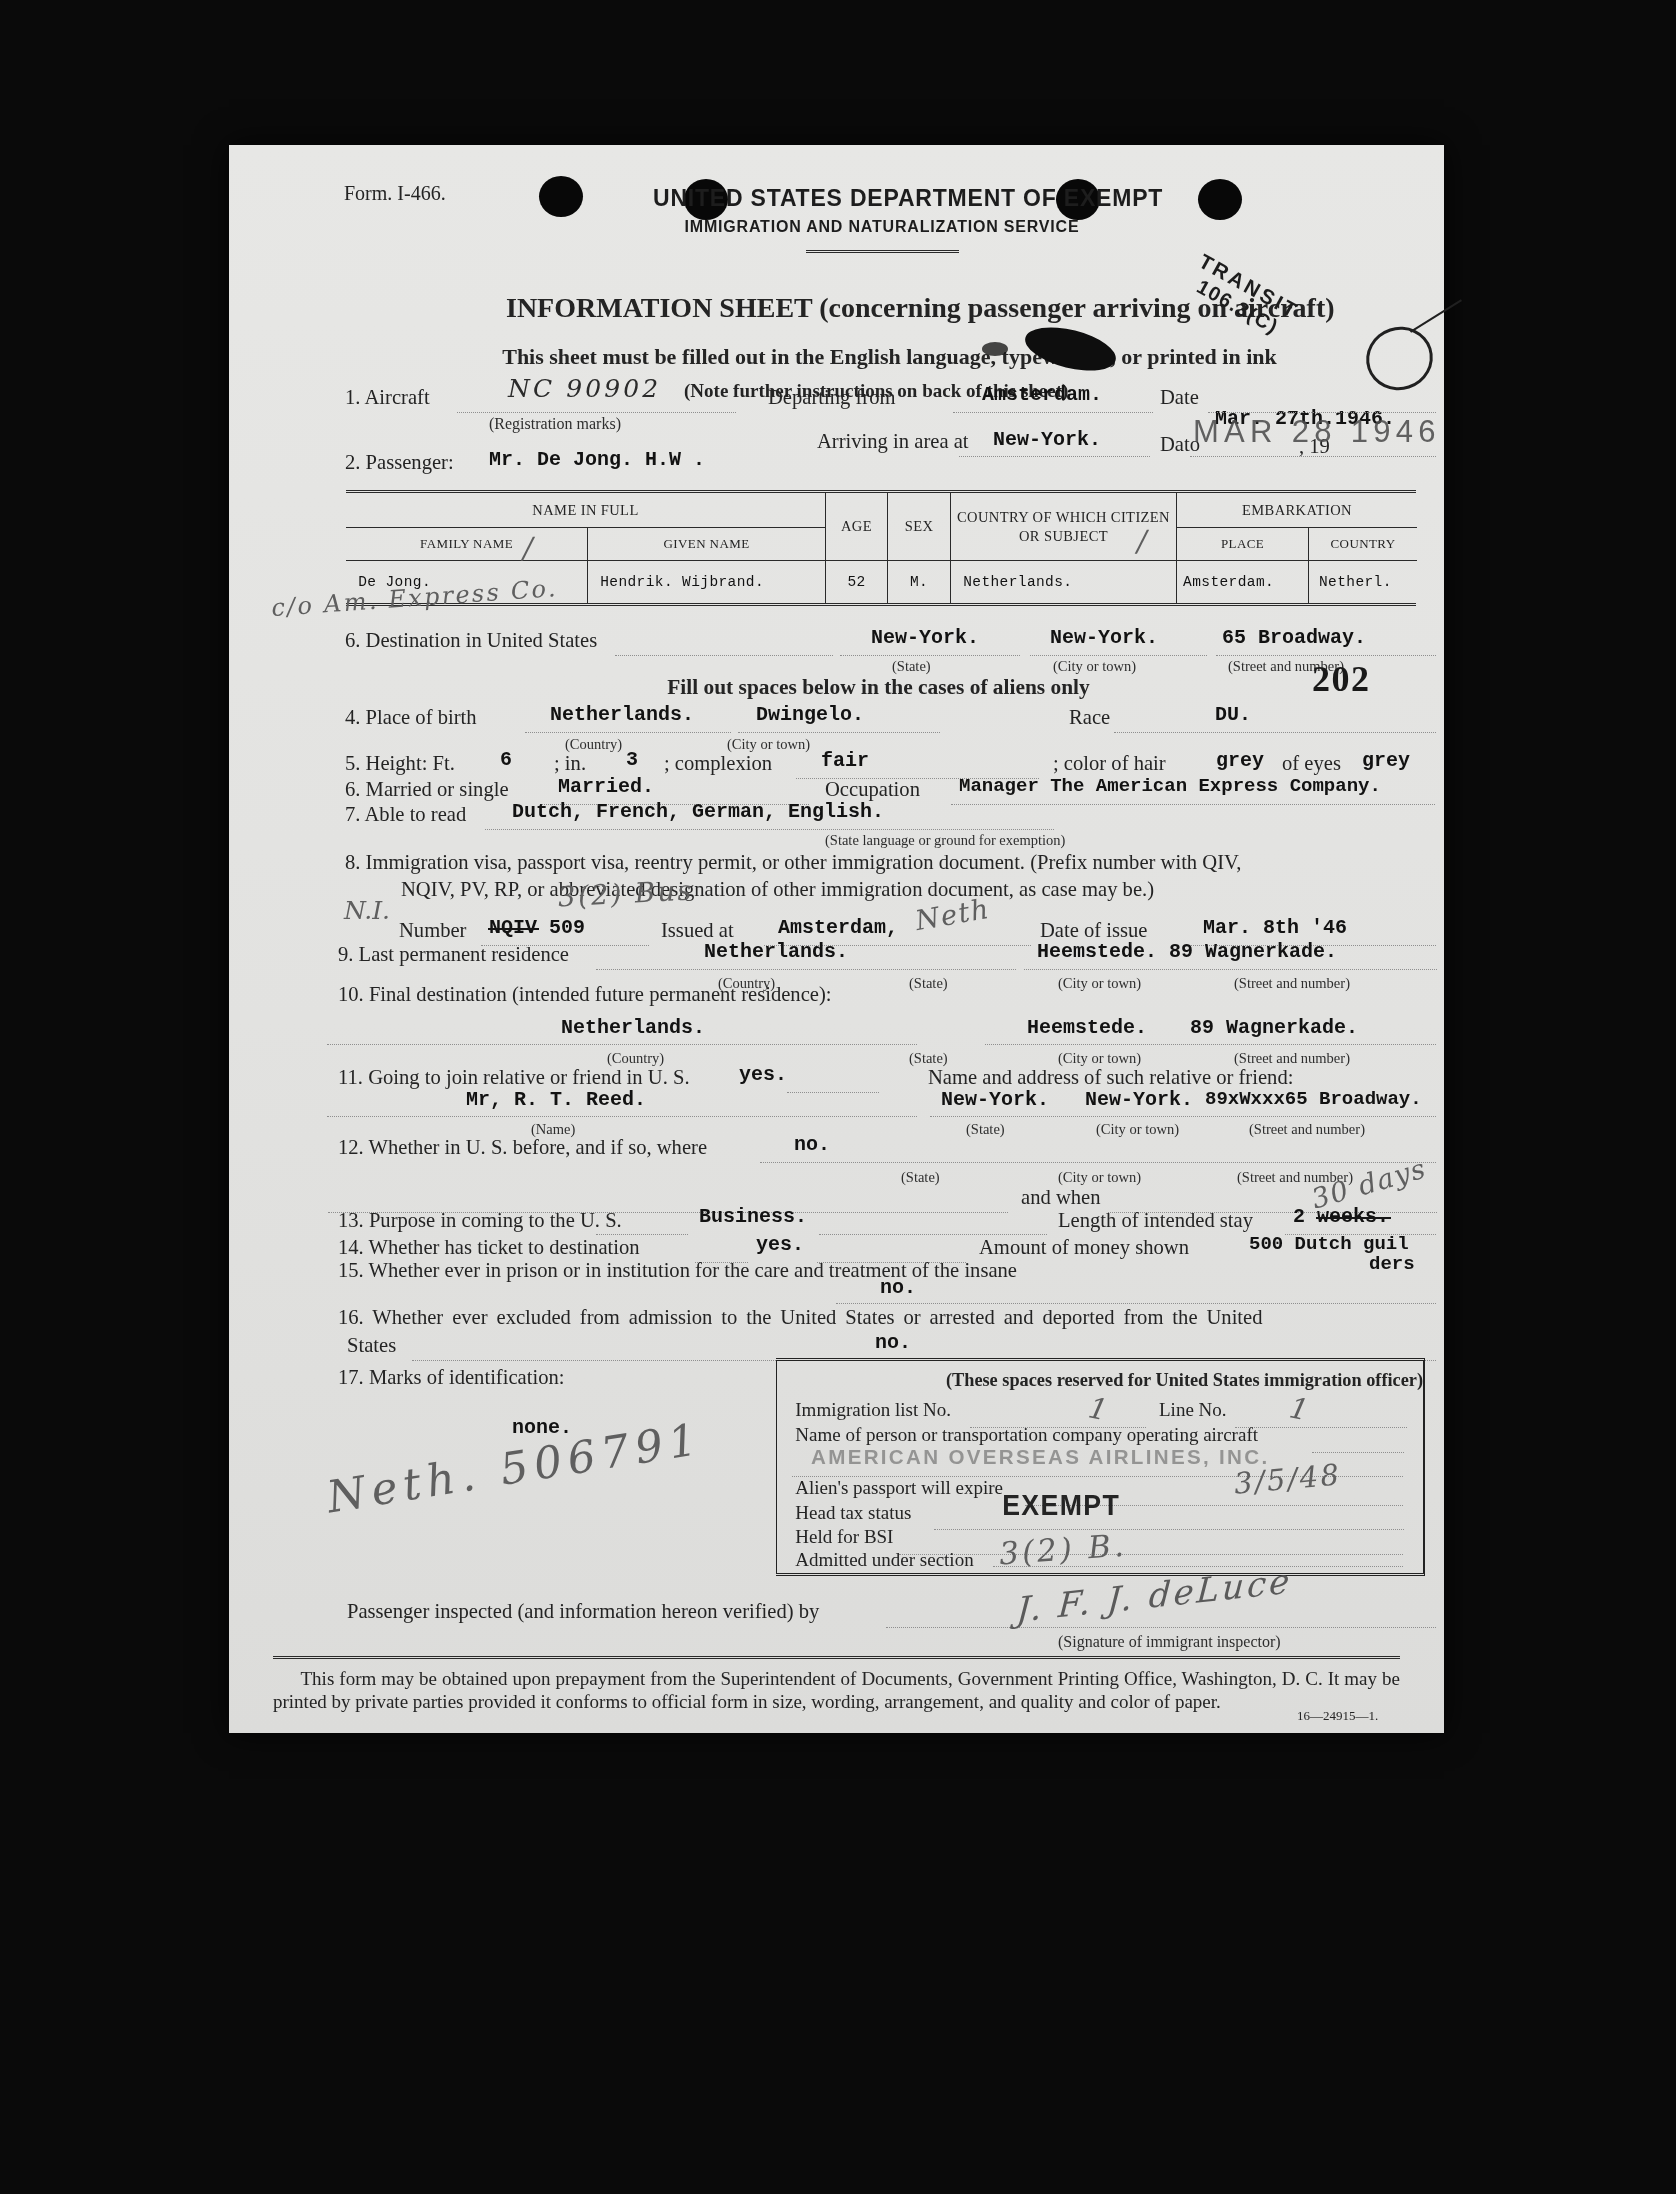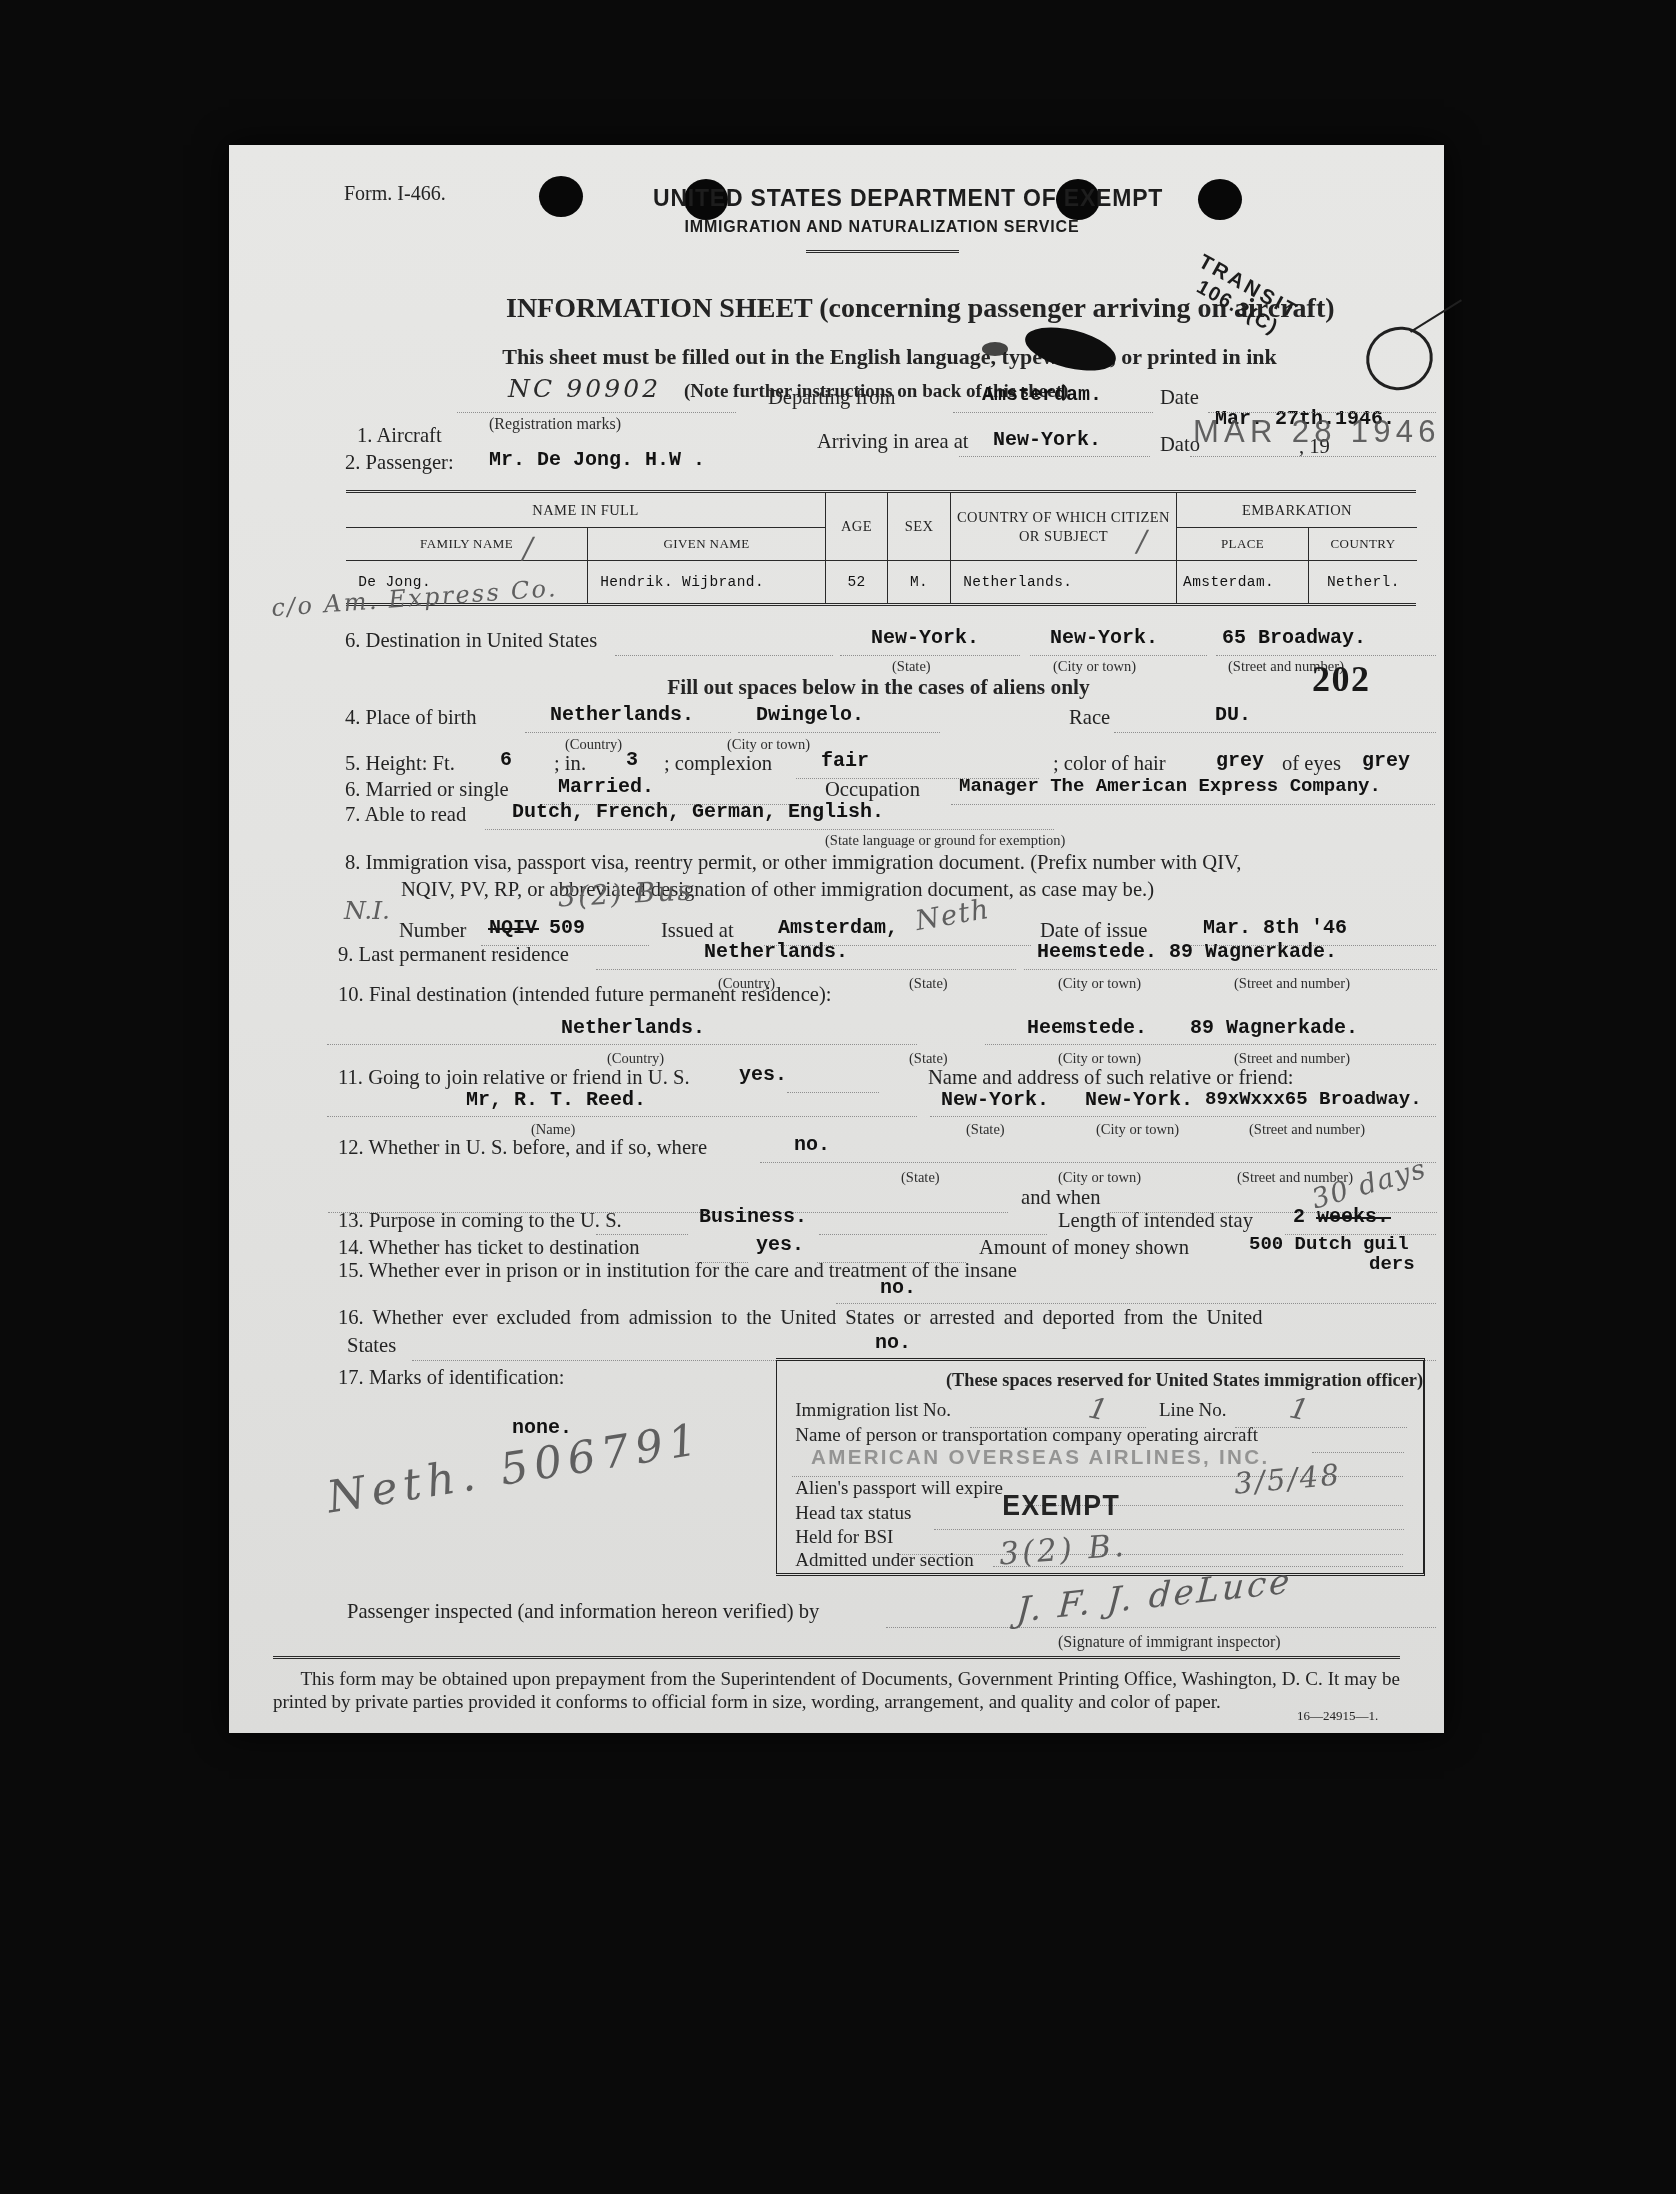--- a/index.html
+++ b/index.html
@@ -66,21 +66,21 @@
 
   <div class="blob" style="left:795px;top:185px;width:93px;height:38px;transform:rotate(14deg);"></div>
   <div class="blob" style="left:753px;top:197px;width:26px;height:13.8px;opacity:.75;"></div>
   <div class="abs" style="left:959px;top:128px;transform:rotate(29deg);text-align:center;">
     <div class="stamp-dark" style="font-size:20.6px;letter-spacing:3.1px;">TRANSIT</div>
     <div class="stamp-dark" style="font-size:20px;letter-spacing:1.5px;">106.3(C)</div>
   </div>
   <div class="circle"></div>
   <div class="circle-tail"></div>
 
-  <div class="abs p" style="left:128px;top:241px;margin-top:38px;">1. Aircraft</div>
+  <div class="abs p" style="left:116px;top:241px;">1. Aircraft</div>
   <div class="abs h" style="left:279px;top:229px;font-size:25px;letter-spacing:3.1px;color:#2b2b2b;">NC 90902</div>
   <div class="dl" style="left:228px;top:267px;width:279px;"></div>
   <div class="abs p sub" style="left:260px;top:270px;font-size:16px;">(Registration marks)</div>
   <div class="abs p" style="left:539px;top:241px;">Departing from</div>
   <div class="abs t" style="left:753px;top:238px;">Amsterdam.</div>
   <div class="dl" style="left:724px;top:267px;width:200px;"></div>
   <div class="abs p" style="left:931px;top:241px;">Date</div>
   <div class="abs t" style="left:986px;top:234px;margin-top:28px;">Mar. 27th.1946.</div>
   <div class="dl" style="left:979px;top:267px;width:228px;"></div>
 
@@ -105,21 +105,21 @@
     <div style="grid-column:1;grid-row:2;font-size:13px;">FAMILY NAME</div>
     <div class="bl" style="grid-column:2;grid-row:2;font-size:13px;">GIVEN NAME</div>
     <div class="bl" style="grid-column:6;grid-row:2;font-size:13px;">PLACE</div>
     <div class="bl" style="grid-column:7;grid-row:2;font-size:13px;">COUNTRY</div>
     <div class="bt2 cell-t" style="grid-column:1;grid-row:3;">De Jong.</div>
     <div class="bt2 bl cell-t" style="grid-column:2;grid-row:3;">Hendrik. Wijbrand.</div>
     <div class="bt2 bl cell-t" style="grid-column:3;grid-row:3;justify-content:center!important;padding-left:0;">52</div>
     <div class="bt2 bl cell-t" style="grid-column:4;grid-row:3;justify-content:center!important;padding-left:0;">M.</div>
     <div class="bt2 bl cell-t" style="grid-column:5;grid-row:3;">Netherlands.</div>
     <div class="bt2 bl cell-t" style="grid-column:6;grid-row:3;padding-left:6.1px;">Amsterdam.</div>
-    <div class="bt2 bl cell-t" style="grid-column:7;grid-row:3;padding-left:18px;">Netherl.</div>
+    <div class="bt2 bl cell-t" style="grid-column:7;grid-row:3;padding-left:10px;">Netherl.</div>
   </div>
   <div class="abs h" style="left:294px;top:386px;font-size:29px;">∕</div>
   <div class="abs h" style="left:908px;top:379px;font-size:29px;">∕</div>
   <div class="abs h" style="left:42px;top:439px;font-size:24px;transform:rotate(-4deg);letter-spacing:2.3px;">c/o  Am. Express Co.</div>
 
   <div class="abs p" style="left:116px;top:484px;">6. Destination in United States</div>
   <div class="dl" style="left:386px;top:510px;width:218px;"></div>
   <div class="abs t" style="left:642px;top:481px;">New-York.</div>
   <div class="abs t" style="left:821px;top:481px;">New-York.</div>
   <div class="abs t" style="left:993px;top:481px;">65 Broadway.</div>

